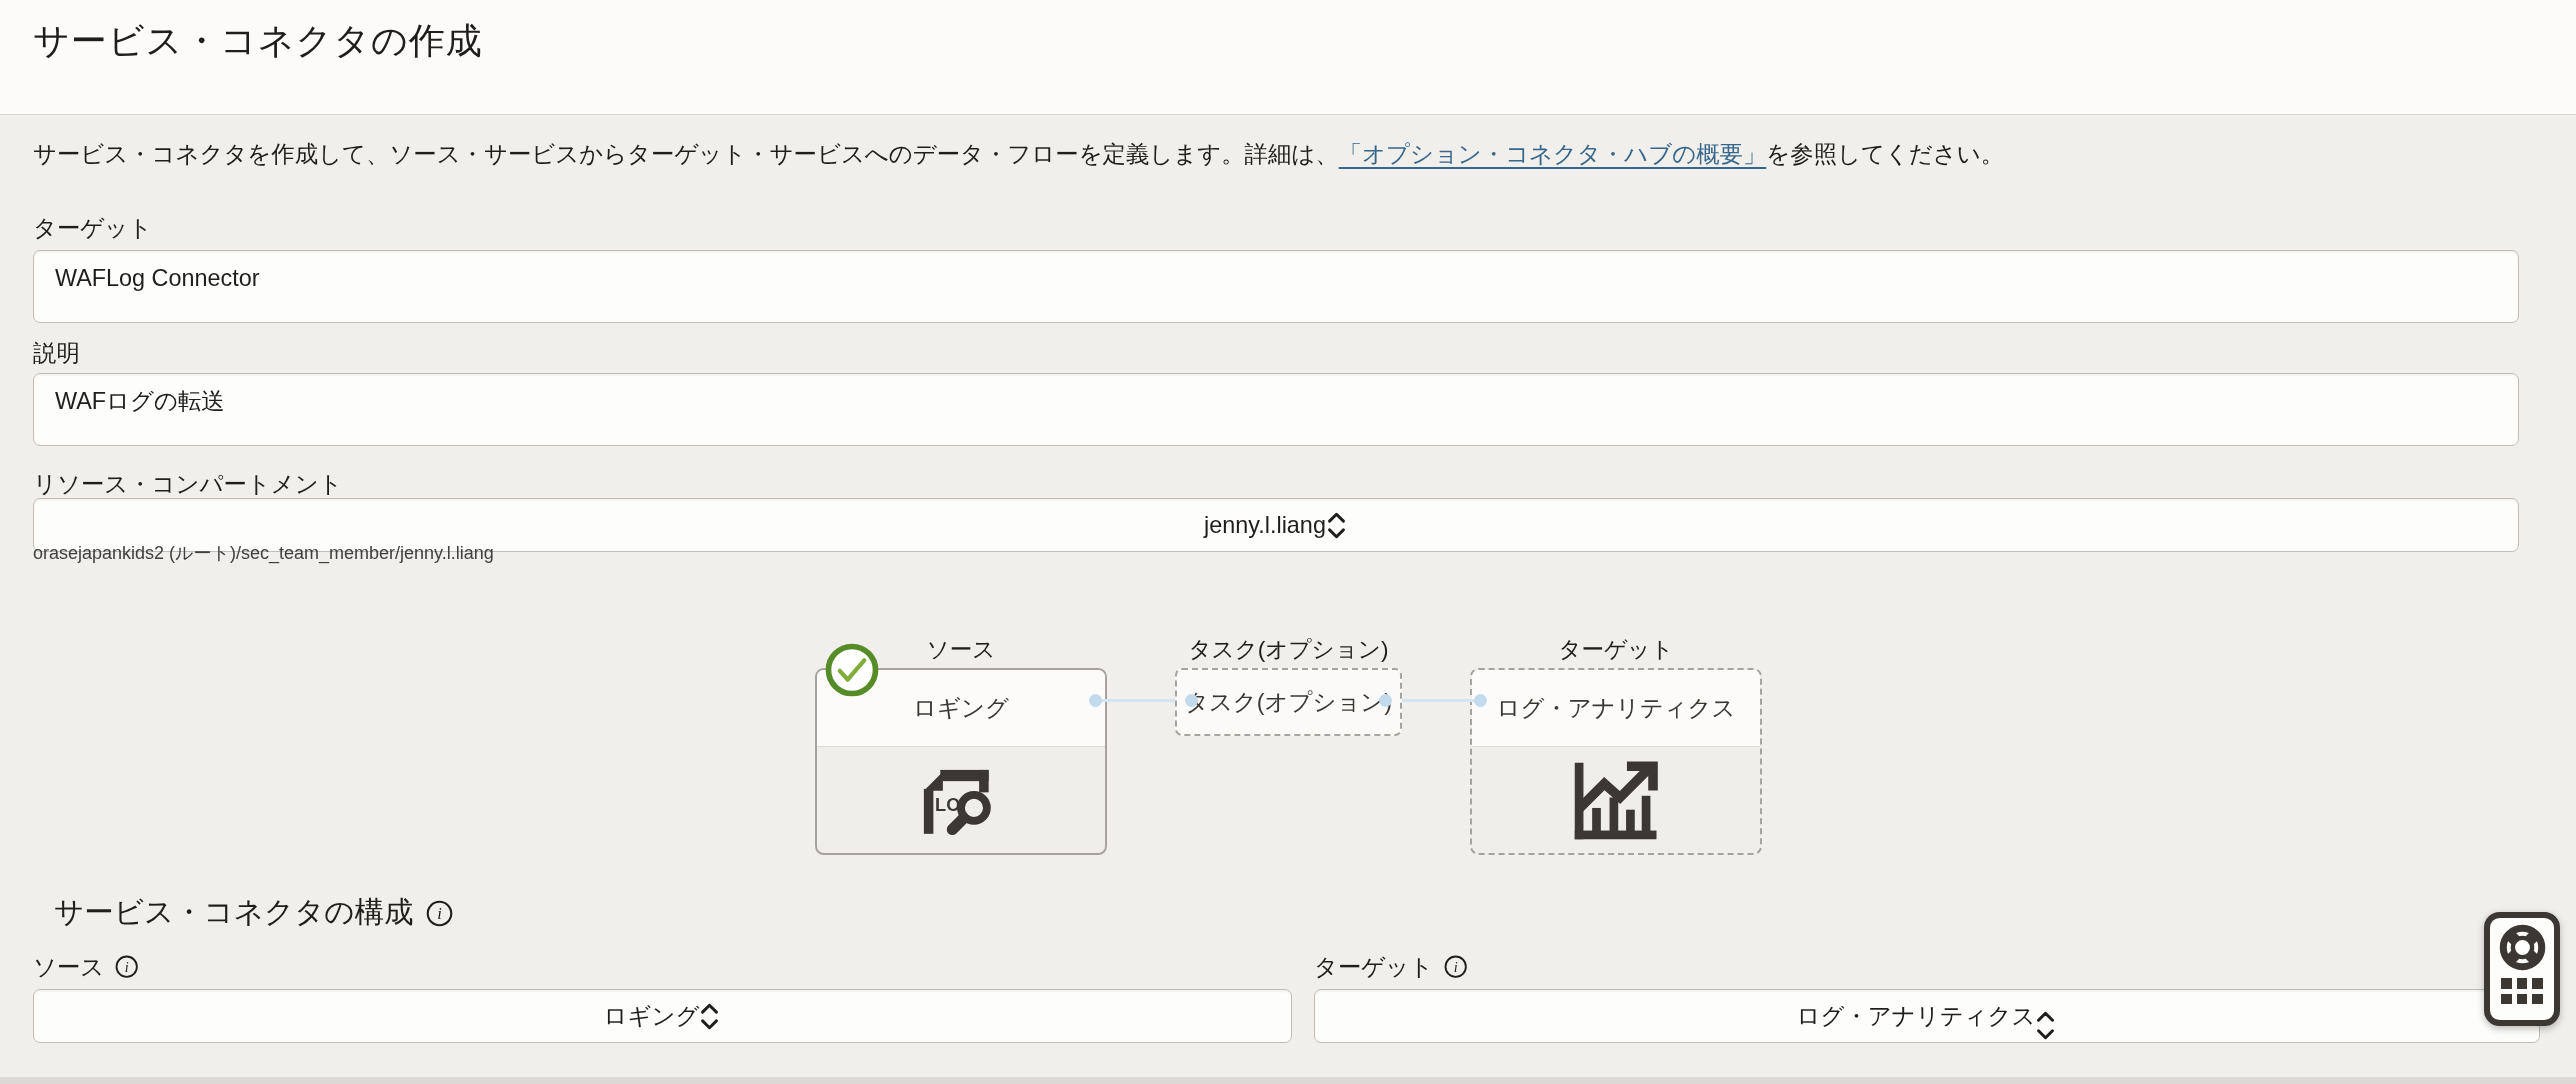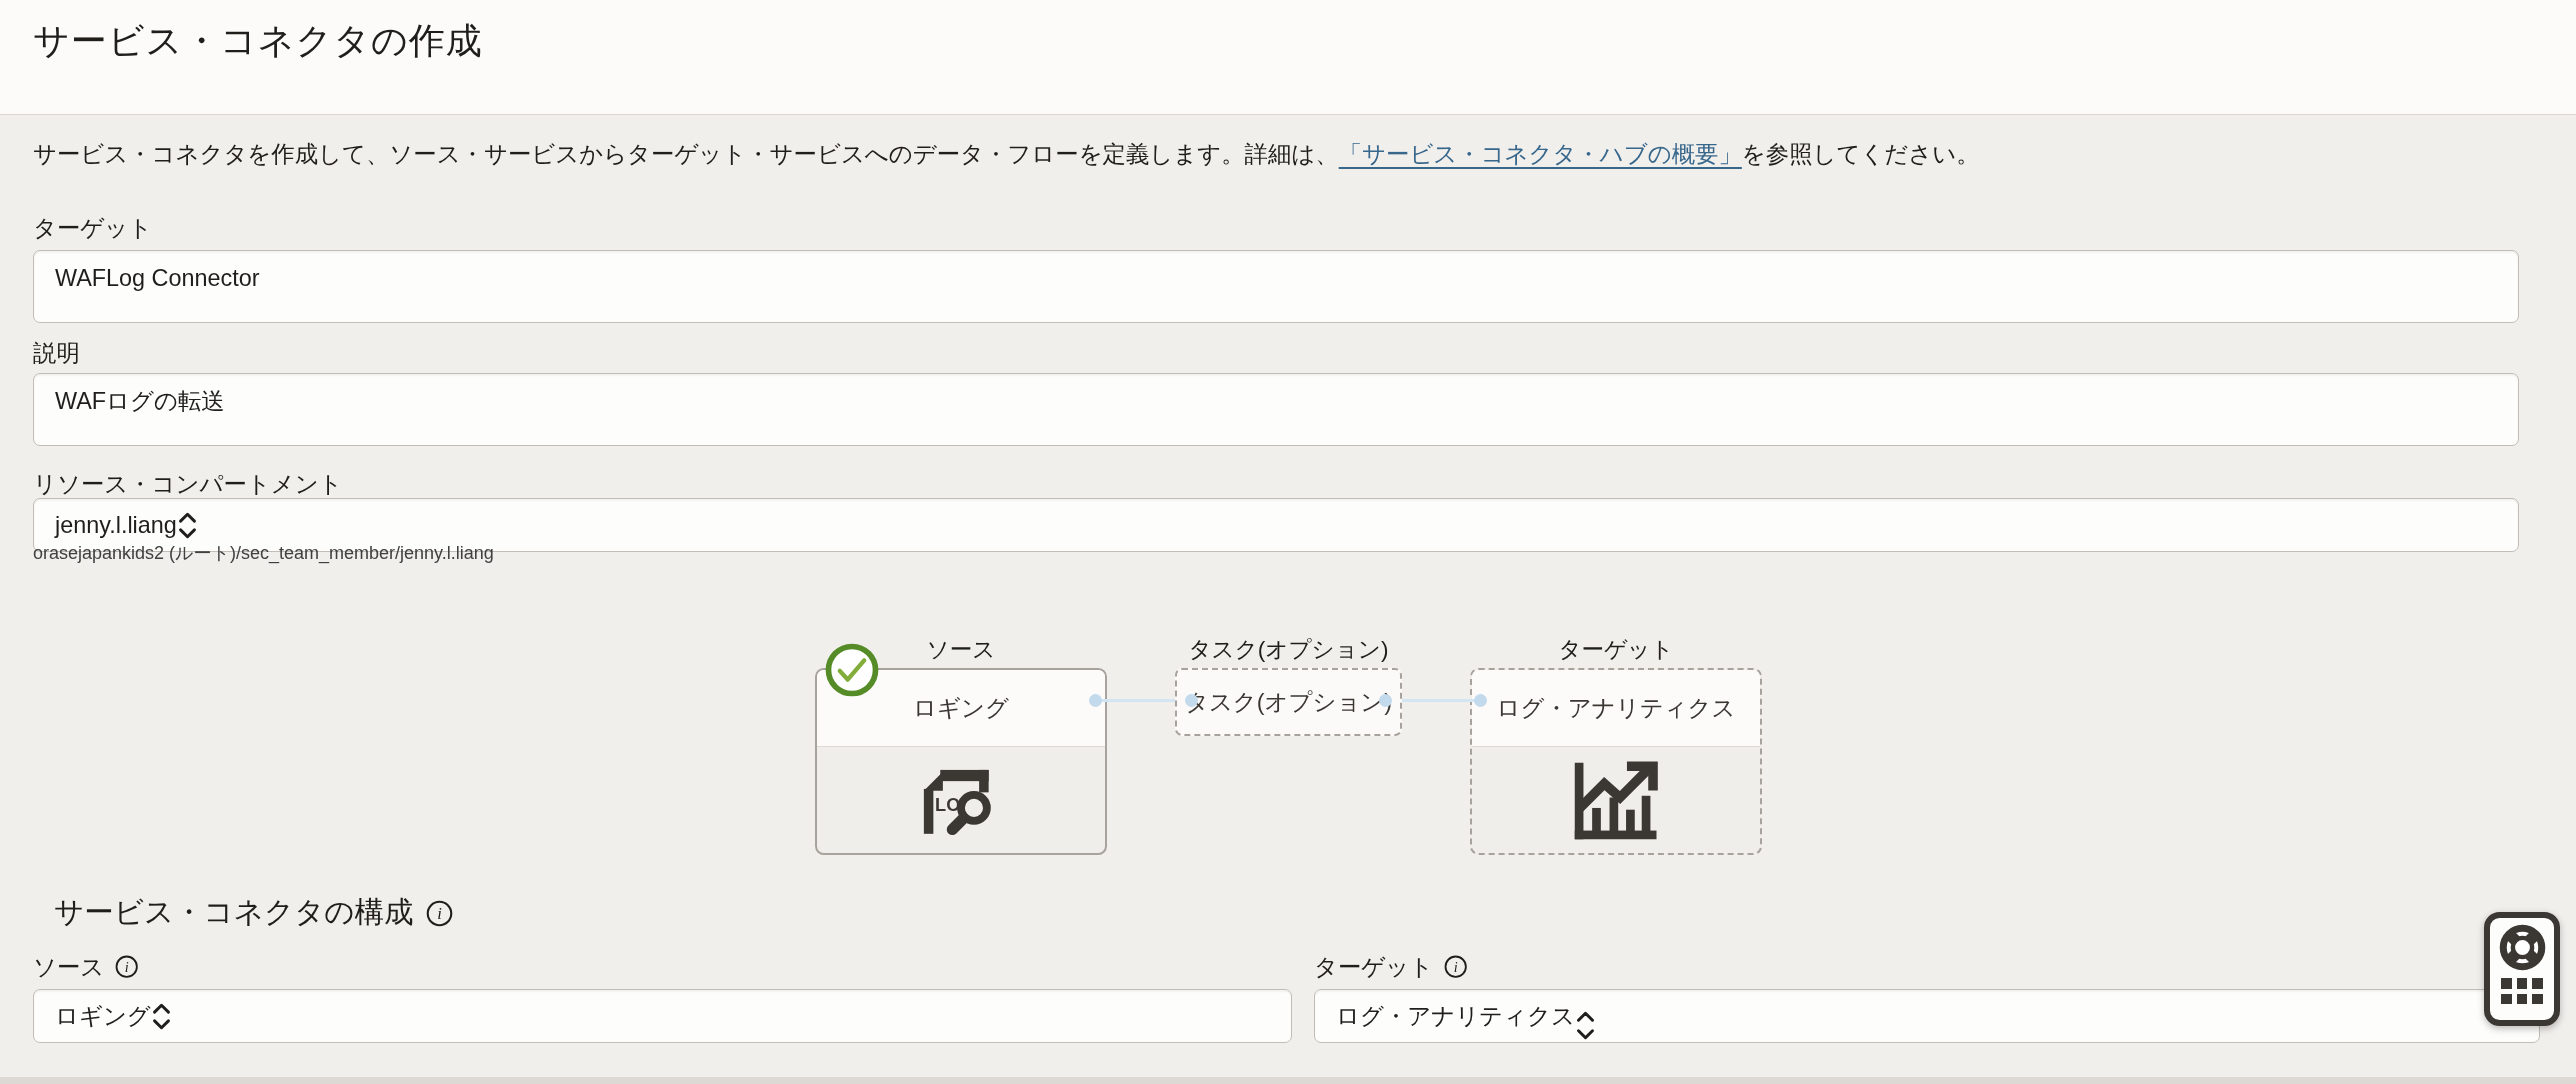--- a/index.html
+++ b/index.html
@@ -22,21 +22,21 @@
     left:33px;width:2463px;height:54px;background:#fdfdfc;
     border:1.7px solid #c2bdb6;border-radius:7px;
     box-shadow:inset 0 1.7px 1.7px rgba(0,0,0,.05);
     font-family:"Liberation Sans",sans-serif;font-size:23.4px;color:#201e1b;
     padding:0 0 17px 21px;outline:none;
   }
   .selectbox{
     left:33px;width:2486px;height:54px;background:#fdfdfc;
     border:1.7px solid #c2bdb6;border-radius:7px;
     box-shadow:inset 0 1.7px 1.7px rgba(0,0,0,.05);
-    display:flex;align-items:center;justify-content:flex-start;
+    display:flex;align-items:center;justify-content:center;
     font-size:23.4px;color:#201e1b;padding:0 22px 0 21px;box-sizing:border-box;
     cursor:pointer;
   }
   .helper{left:33px;top:541px;font-size:18px;color:#404040;}
   
   .diag-label{top:634px;font-size:22.6px;color:#201e1b;text-align:center;}
   .card{
     top:668px;height:187px;border-radius:8.7px;background:#f0eeeb;
     box-sizing:border-box;overflow:hidden;
   }
@@ -74,21 +74,21 @@
   .nowrap{white-space:nowrap;}
 </style>
 </head>
 <body>
 
 <div class="abs header">
   <h1 class="abs title">サービス・コネクタの作成</h1>
 </div>
 
 <div class="abs intro">
-  <span>サービス・コネクタを作成して、ソース・サービスからターゲット・サービスへのデータ・フローを定義します。詳細は、</span><a href="#">「サービス・コネクタ・ハブの概要」</a><span>を参照してください。</span>
+  <span>サービス・コネクタを作成して、ソース・サービスからターゲット・サービスへのデータ・フローを定義します。詳細は、</span><a href="#">「オプション・コネクタ・ハブの概要」</a><span>を参照してください。</span>
 </div>
 
 <div class="abs field-label" style="top:212px;">ターゲット</div>
 <input class="abs text-input" style="top: 250px;" value="WAFLog Connector">
 
 <div class="abs field-label" style="top:337px;">説明</div>
 <input class="abs text-input" style="top: 373px;" value="WAFログの転送">
 
 <div class="abs field-label" style="top:468px;">リソース・コンパートメント</div>
 <div class="abs selectbox" style="top:498px;">

